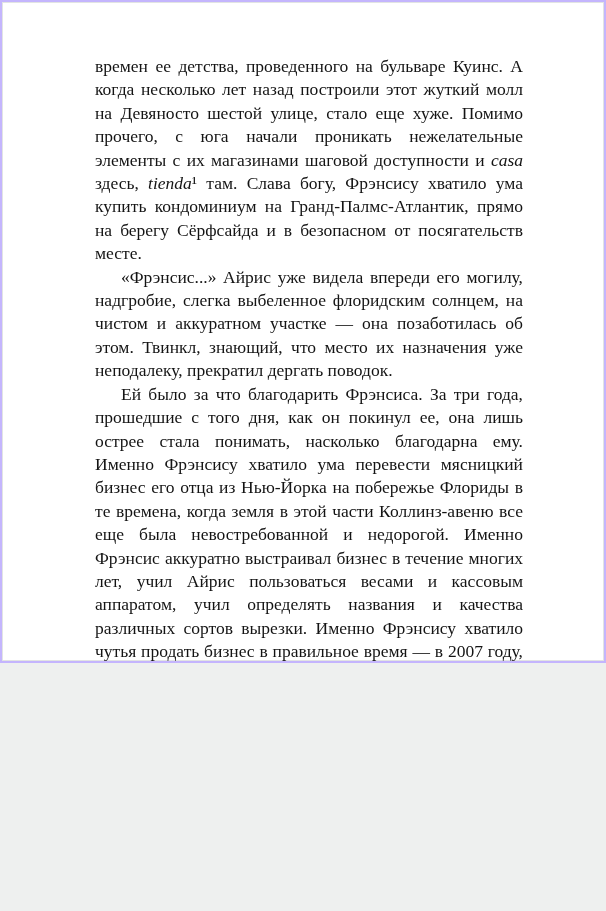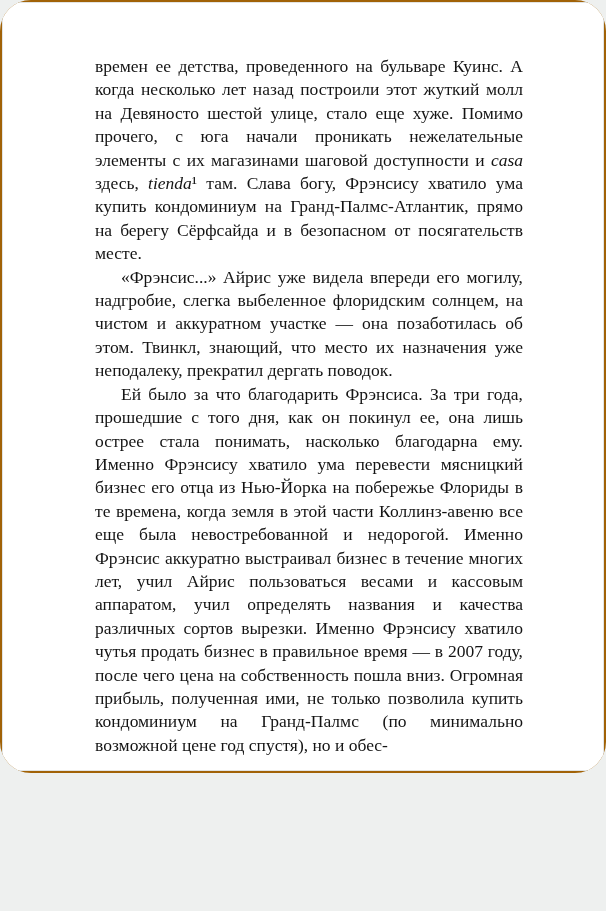--- a/index.html
+++ b/index.html
@@ -4,24 +4,23 @@
 <style>
   html, body {
     margin: 0;
     padding: 0;
     background: #eef0ef;
     font-family: "Liberation Serif", "DejaVu Serif", serif;
   }
   .viewport {
     position: relative;
     width: 606px;
-    height: 773px;
-    background: #a16207;
+    height: 663px;
+    background: #c4b5fd;
     overflow: hidden;
-    border-radius: 31px;
   }
   .page {
     position: absolute;
     left: 3px;
     top: 3px;
     right: 3px;
     bottom: 3px;
     background: #ffffff;
     box-shadow: 0 0 0 1px #e2e4e3;
   }

